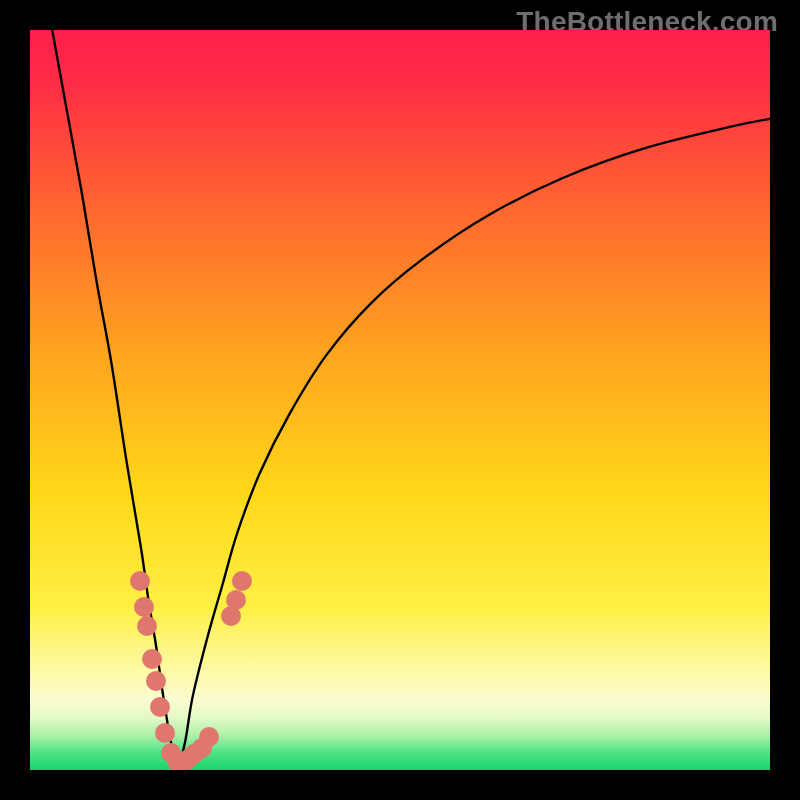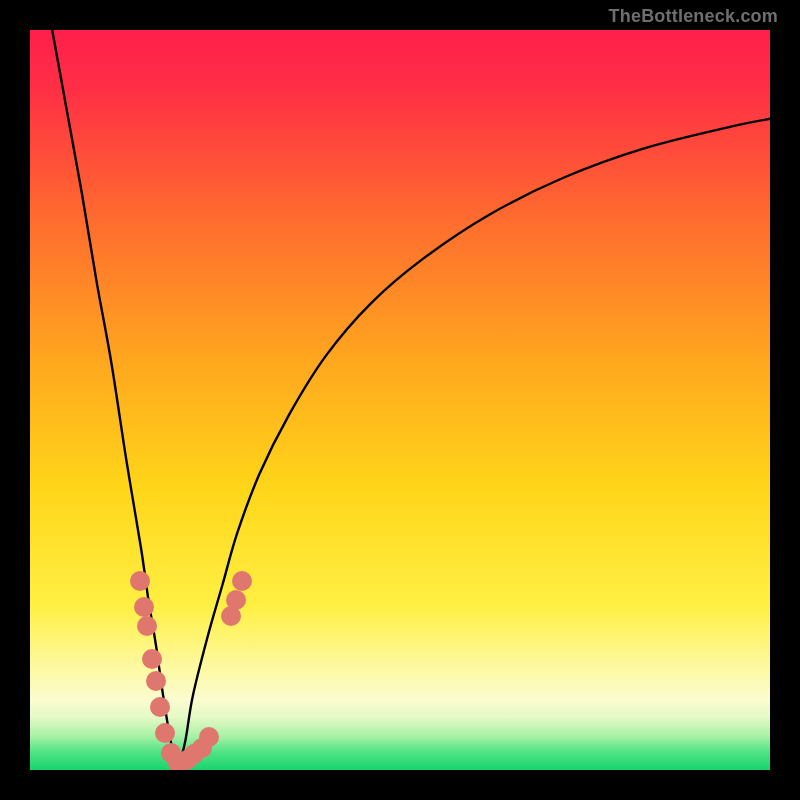--- a/index.html
+++ b/index.html
@@ -38,21 +38,21 @@
     position: absolute;
     left: 0;
     top: 0;
     width: 100%;
     height: 100%;
   }
   .watermark {
     position: absolute;
     top: 6px;
     right: 22px;
-    font-size: 18px;
+    font-size: 28px;
     font-weight: 600;
     color: #6e6e6e;
     letter-spacing: 0.2px;
   }
   .marker {
     position: absolute;
     border-radius: 50%;
     transform: translate(-50%, -50%);
   }
 </style>

